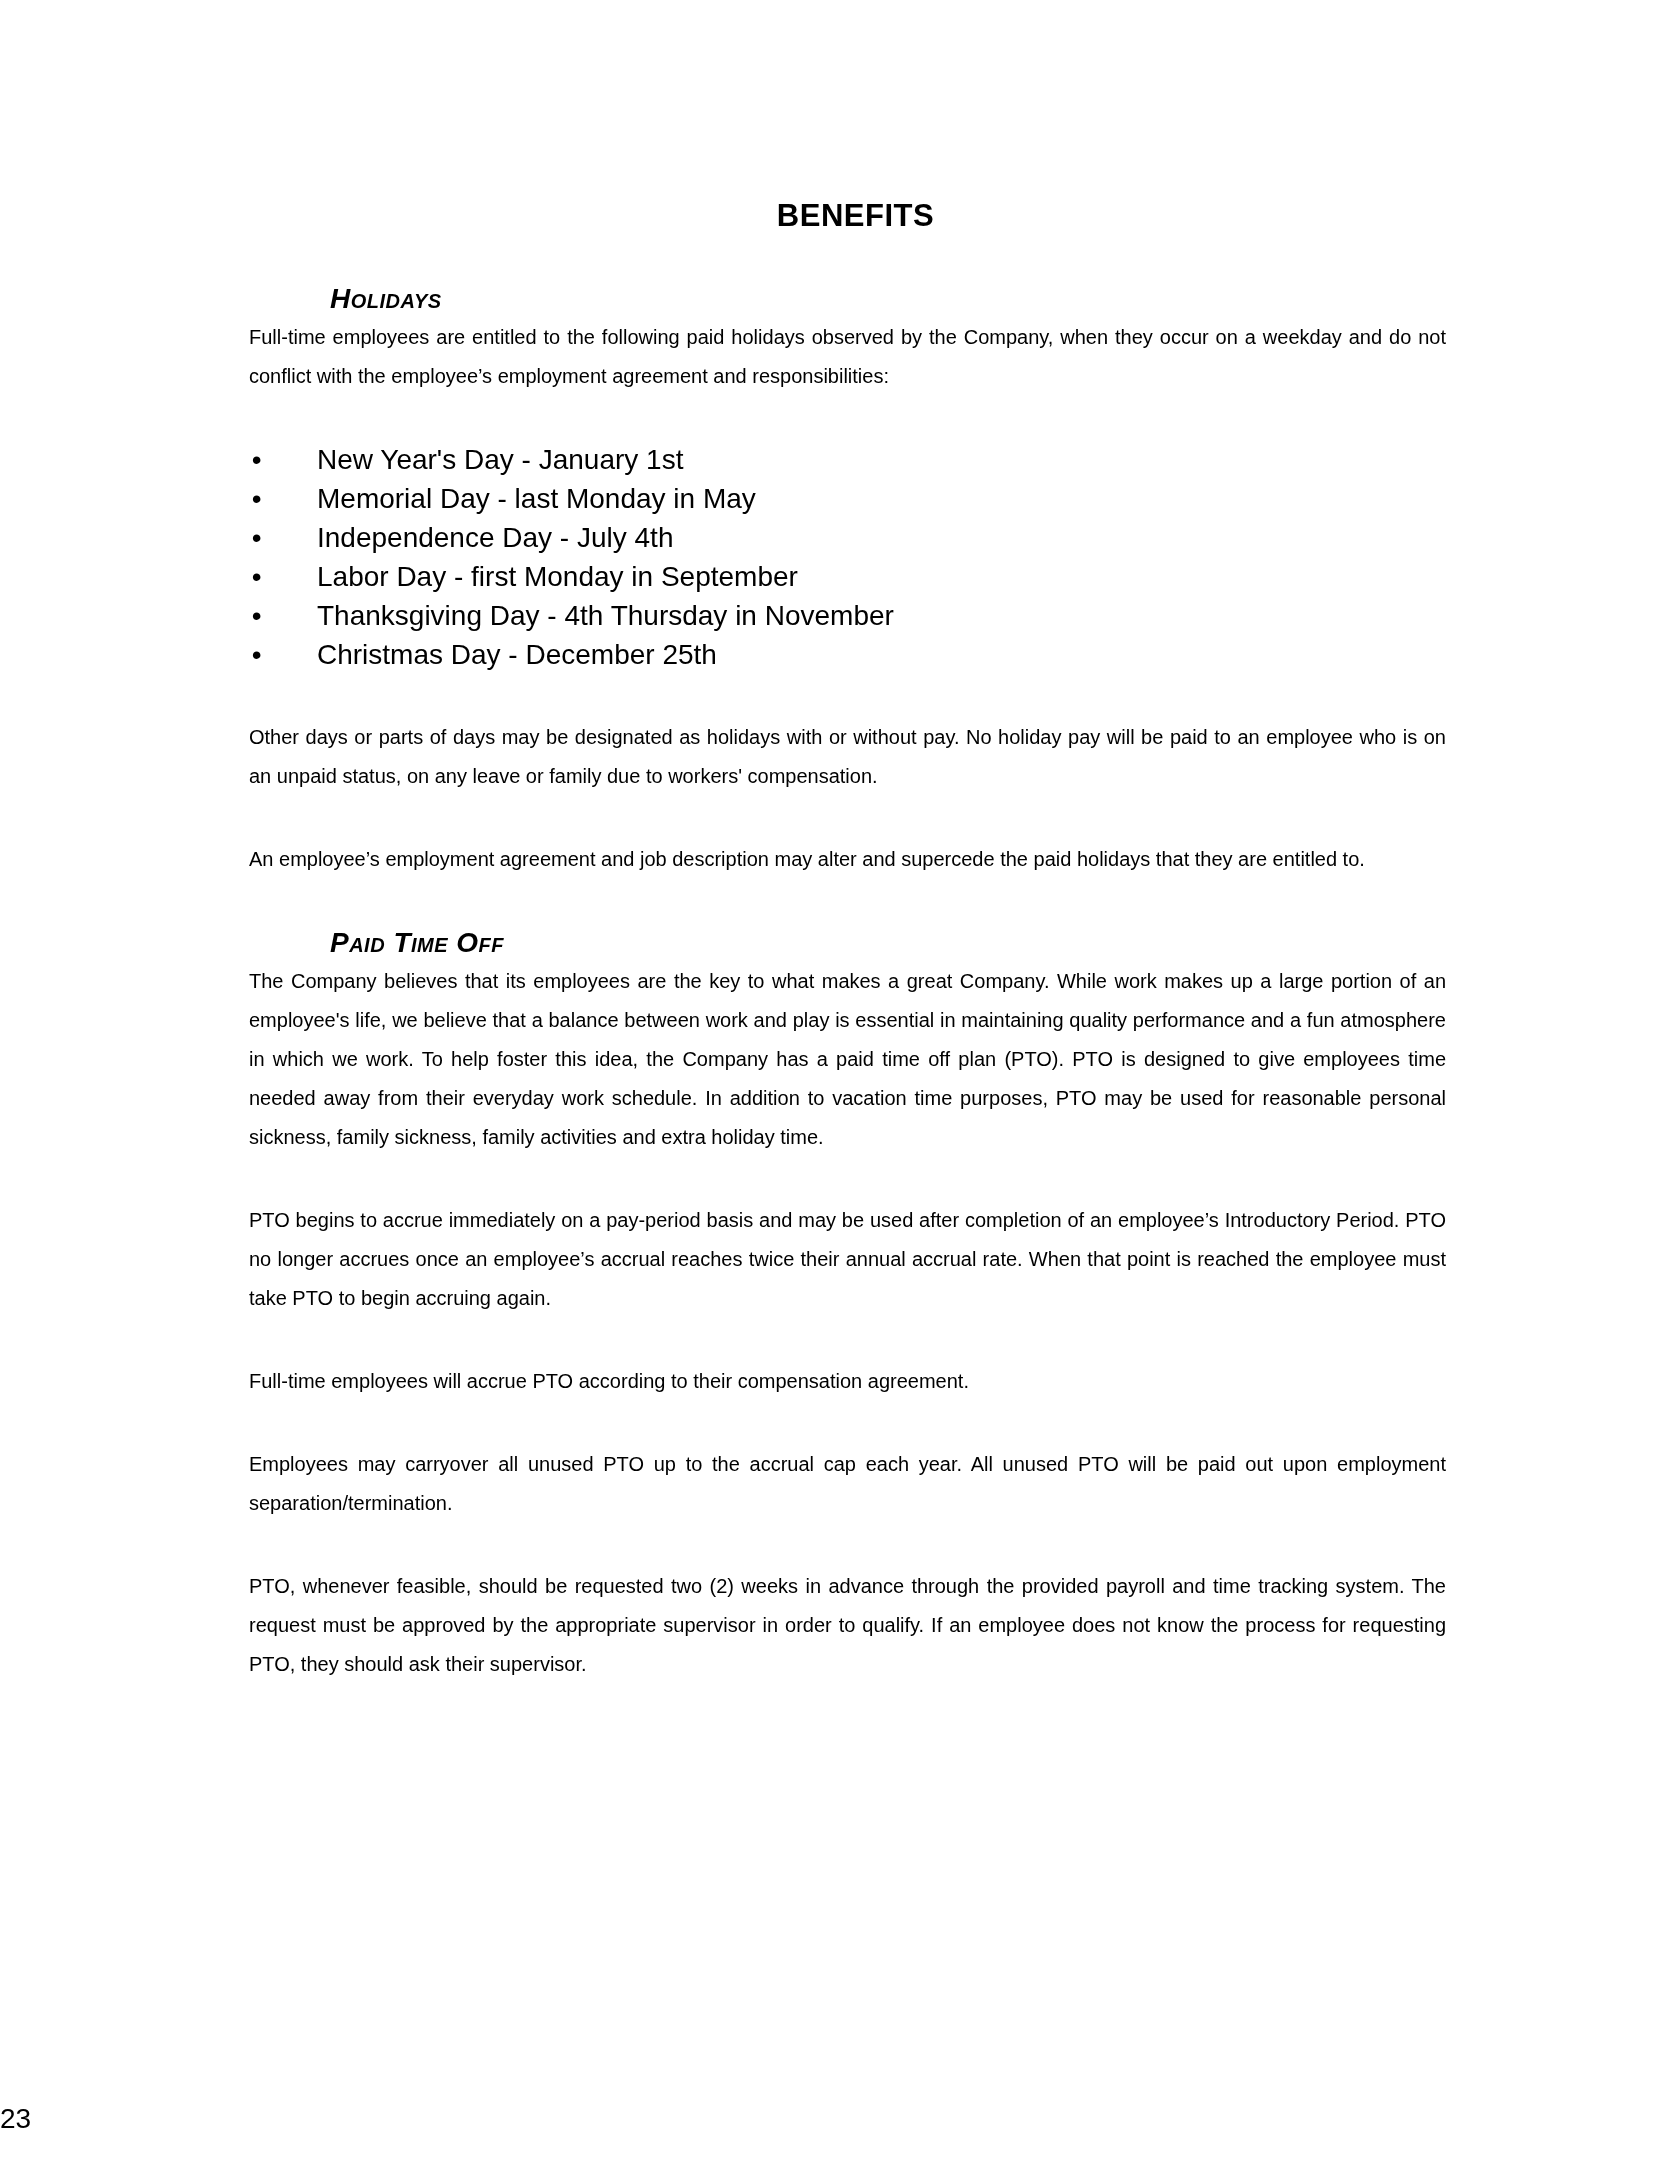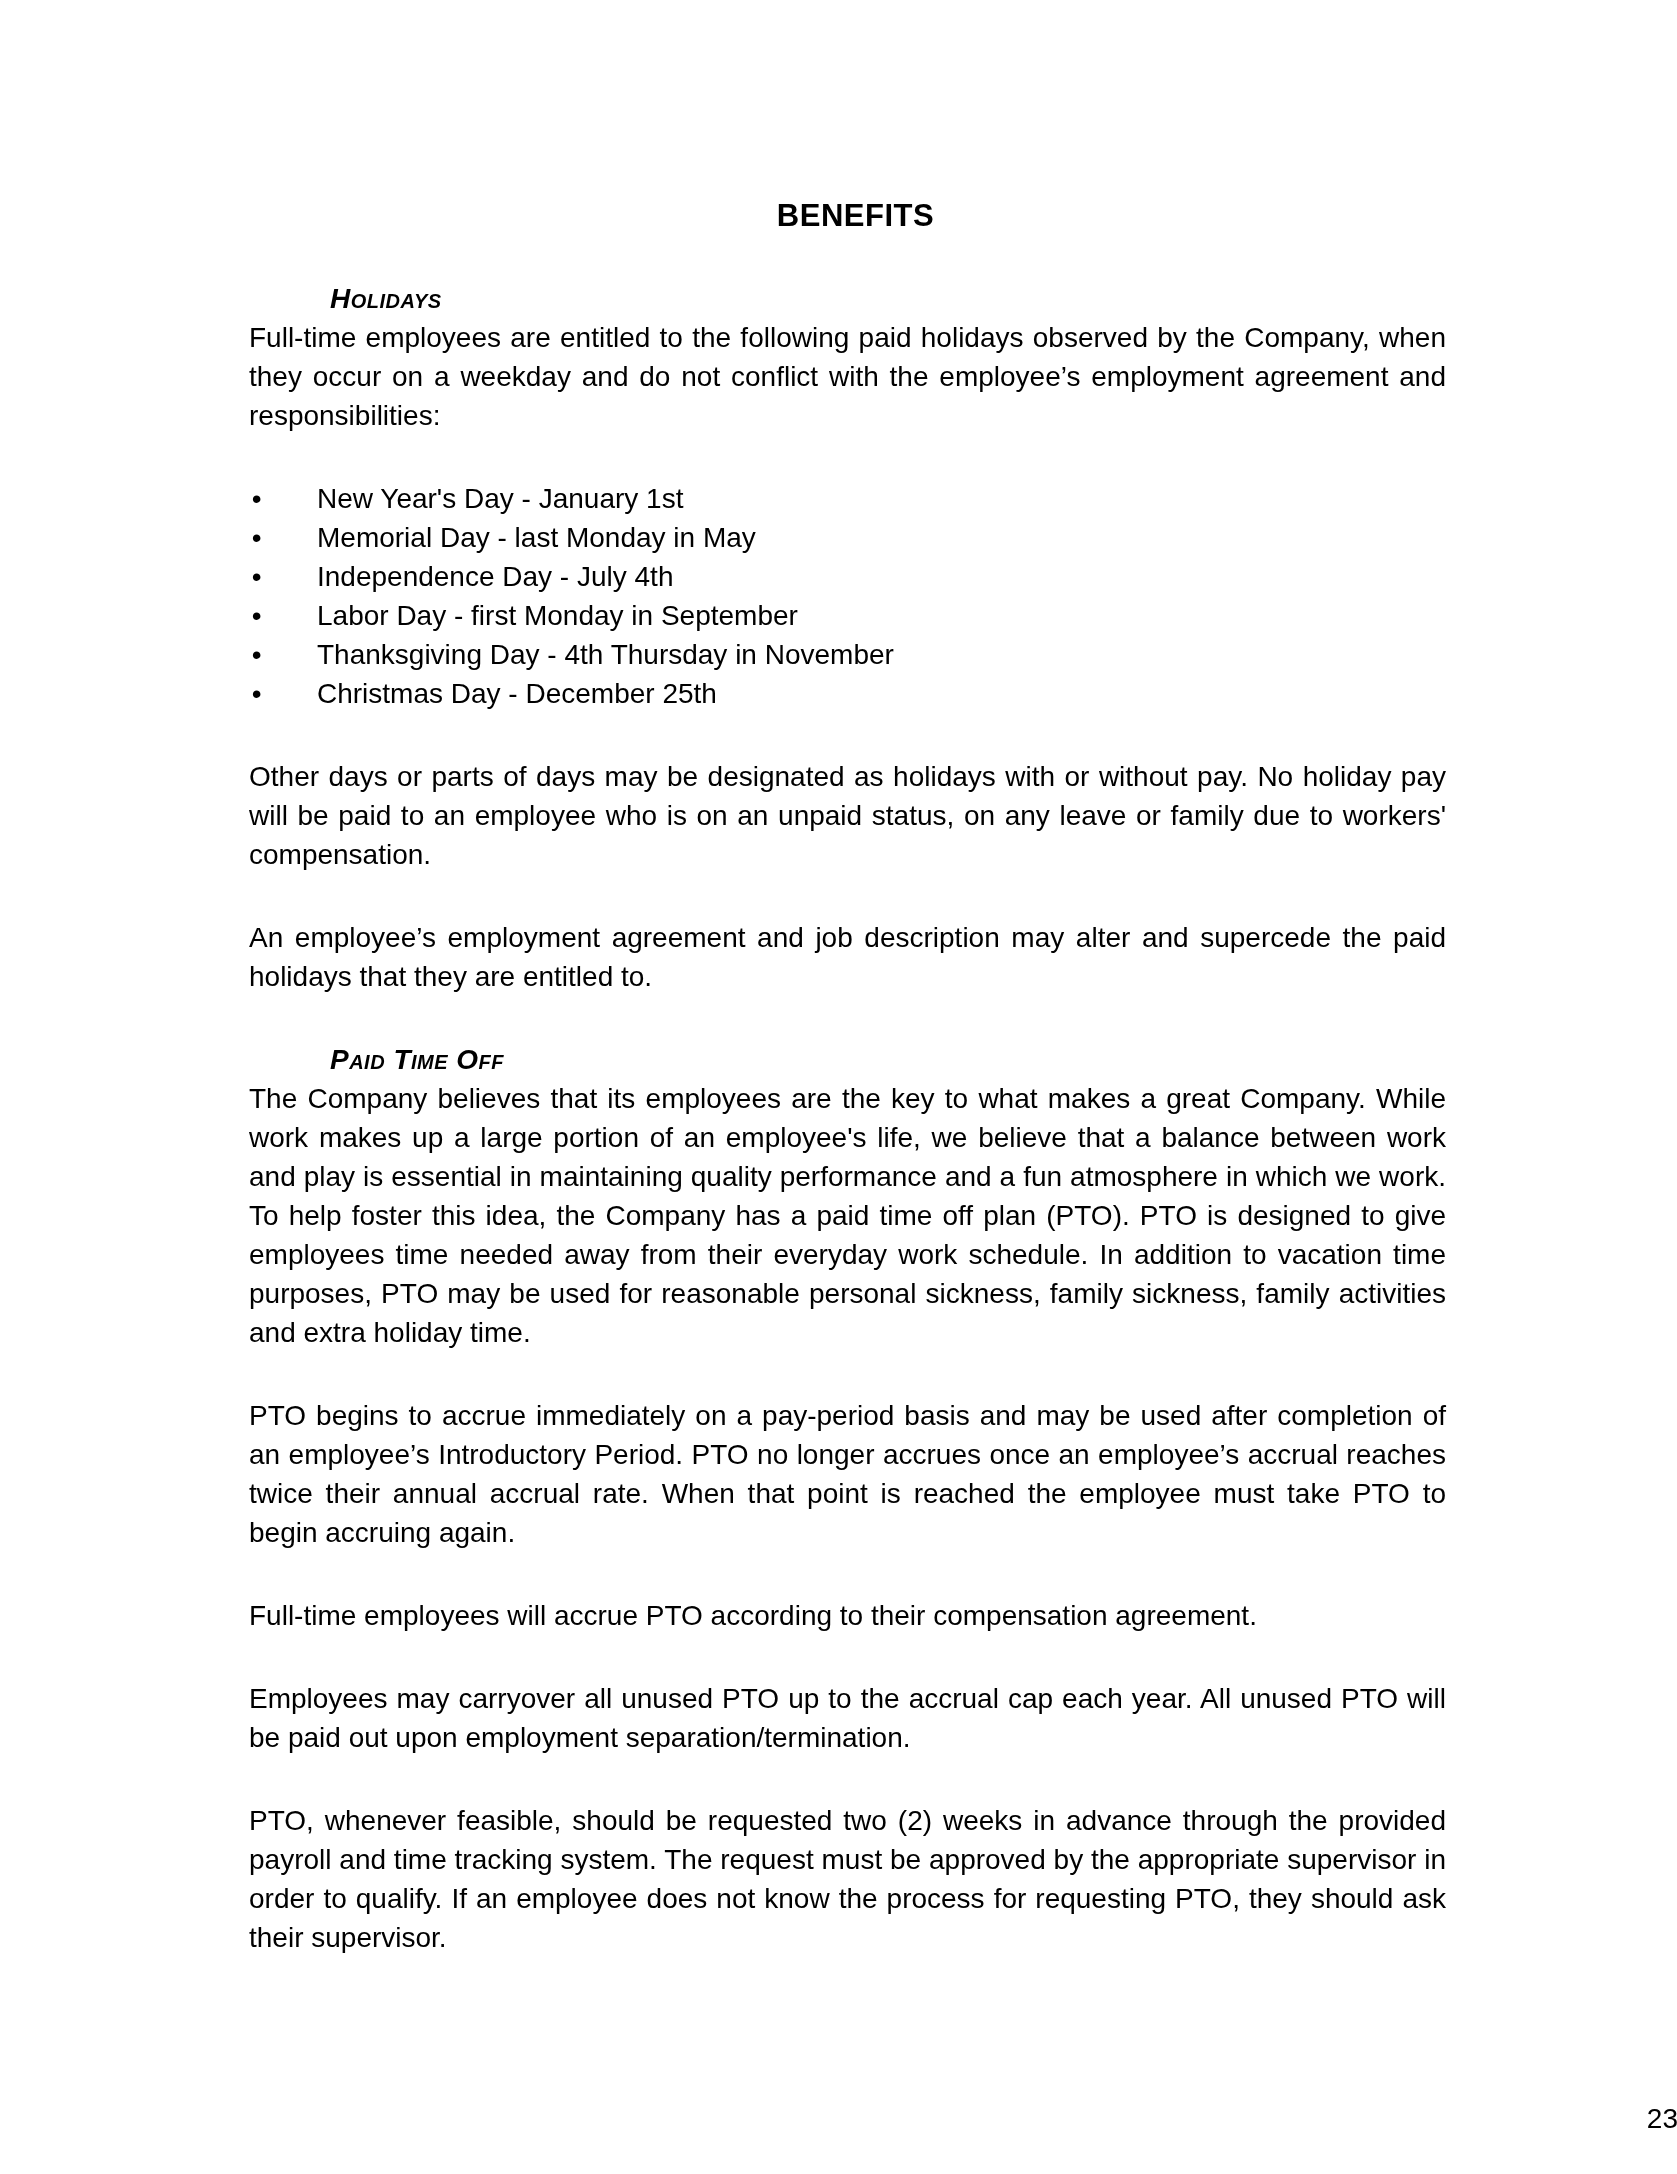--- a/index.html
+++ b/index.html
@@ -34,21 +34,21 @@
     margin: 44px 0 0 81px;
     font-size: 28px;
     line-height: 39px;
     font-weight: bold;
     font-variant: small-caps;
     letter-spacing: 0.5px;
     font-style: italic;
   }
   .para {
     margin: 44px 16px 0 0;
-    font-size: 28px;
+    font-size: 20px;
     line-height: 39px;
     text-align: justify;
   }
   .sec-heading + .para {
     margin-top: 0;
   }
   .holiday-list {
     list-style: none;
     margin: 44px 0 0 0;
     padding: 0;
@@ -62,21 +62,21 @@
   .holiday-list .bullet {
     position: absolute;
     left: 2.7px;
     top: 0;
   }
   .page-number {
     position: absolute;
     left: 0;
     width: 1678px;
     top: 2099px;
-    text-align: right;
+    text-align: left;
     font-size: 28px;
     line-height: 39px;
   }
 </style>
 </head>
 <body>
 
 <div class="page">
   <div class="content">
 

